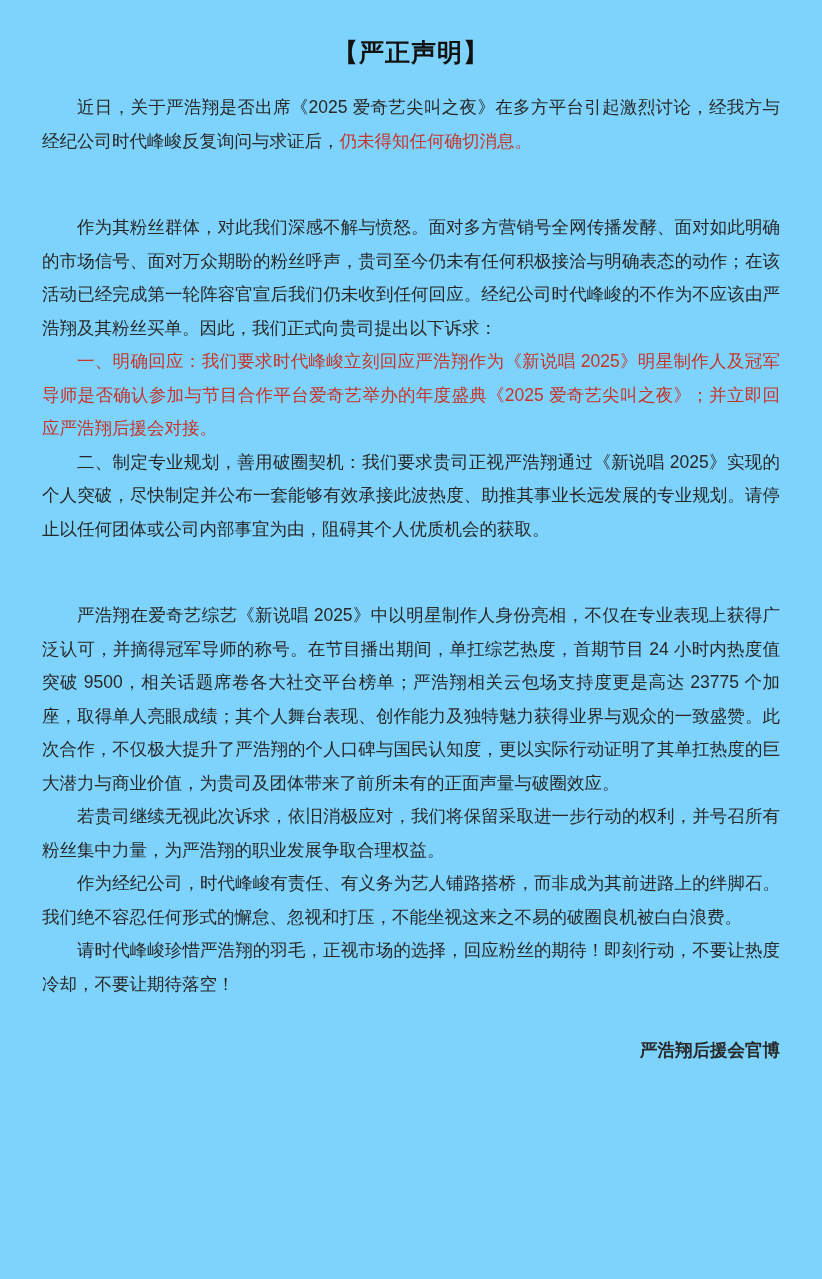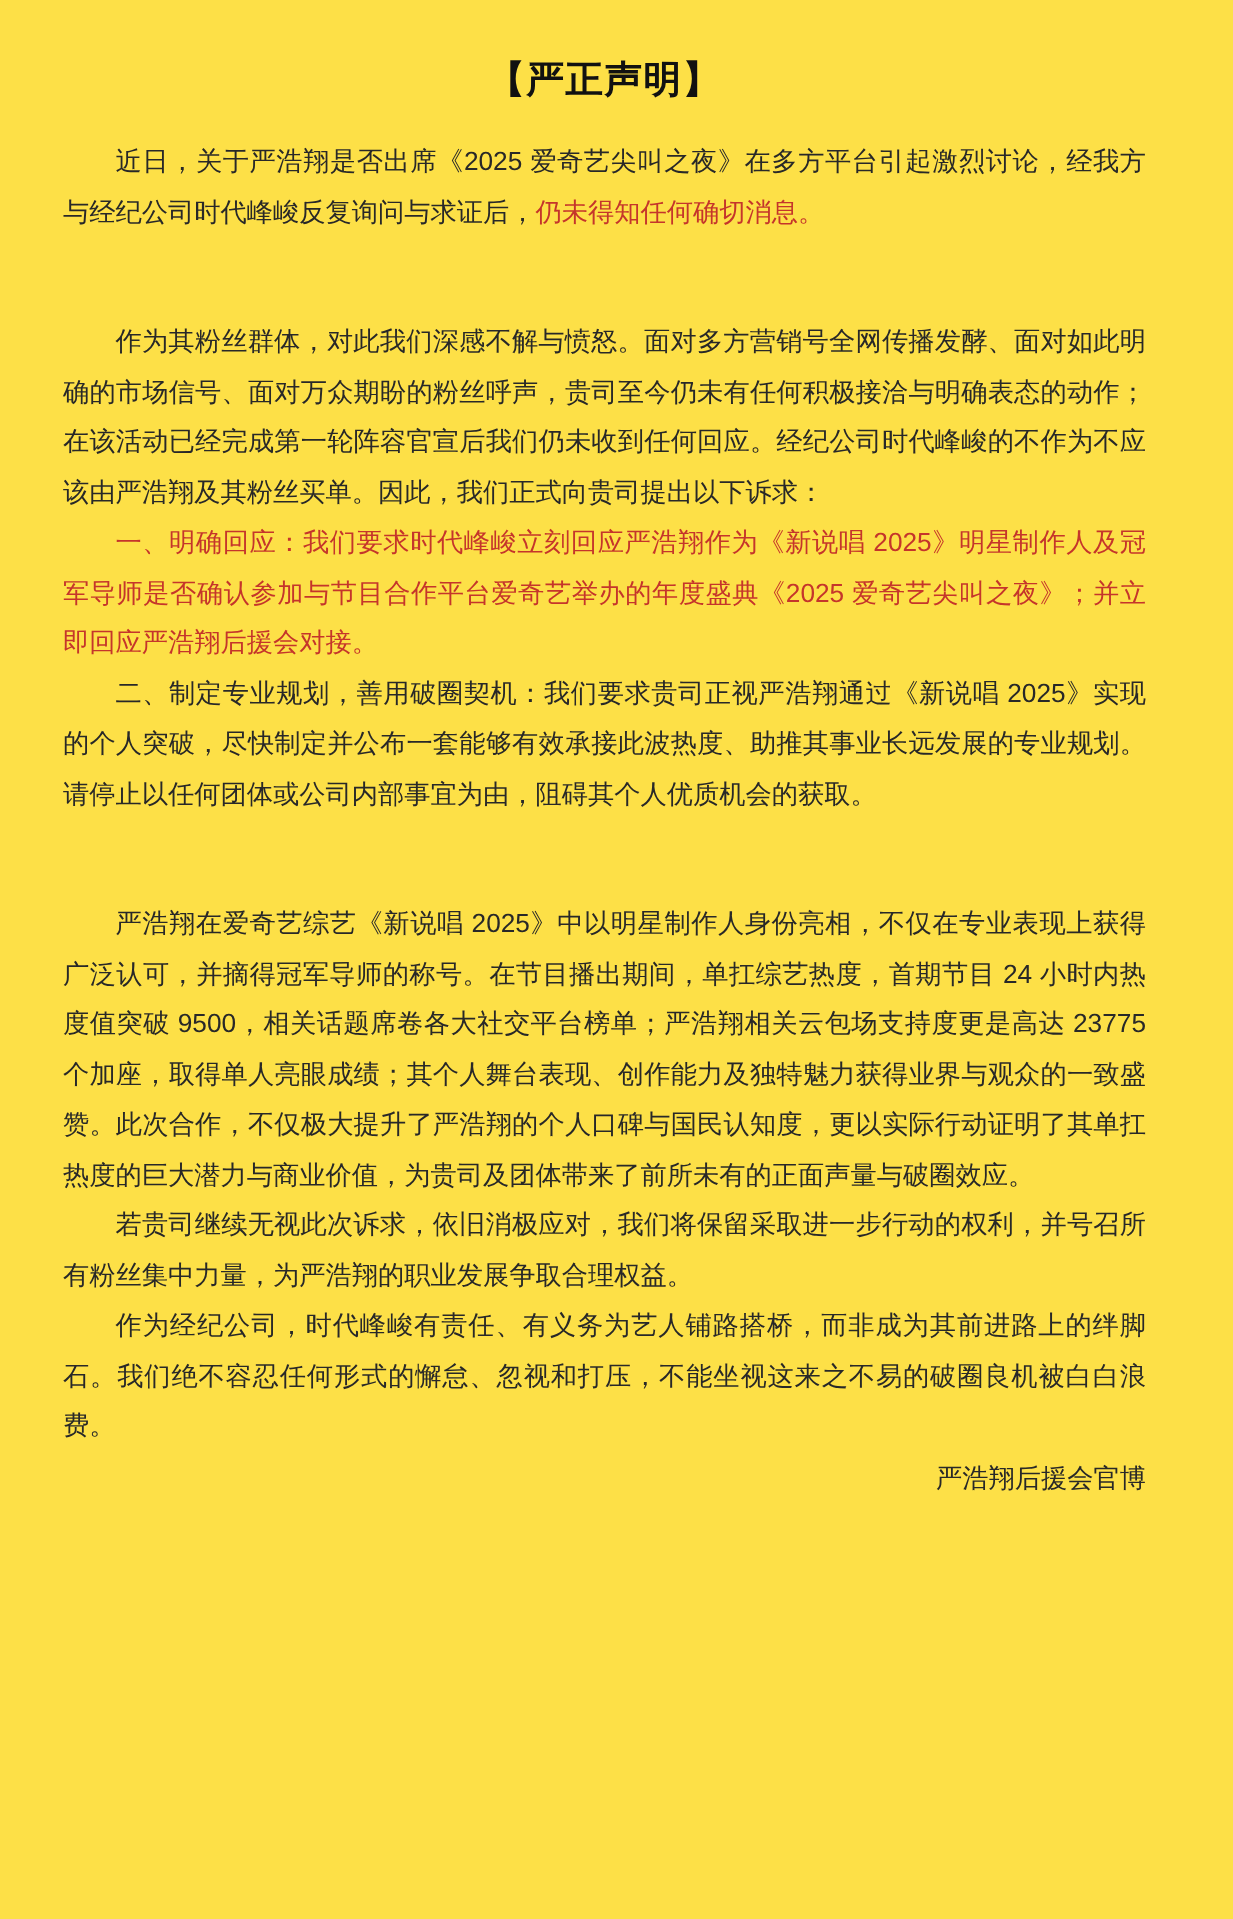--- a/index.html
+++ b/index.html
@@ -11,22 +11,22 @@
     height: 1279px;
     background: #fdfdfd;
     font-family: "Liberation Sans", "DejaVu Sans", sans-serif;
     color: #282828;
     overflow: hidden;
   }
   .doc {
     box-sizing: border-box;
     width: 822px;
     height: 1279px;
-    padding: 28px 58px 0 42px;
-    background: #fde047;
+    padding: 28px 42px 0 42px;
+    background: #7dd3fc;
   }
   .doc-title {
     text-align: center;
     font-size: 25px;
     font-weight: bold;
     color: #111111;
     margin: 8px 0 22px 0;
     letter-spacing: 1px;
   }
   .doc-body p {
@@ -38,41 +38,44 @@
     color: #282828;
   }
   .doc-body p.gap {
     margin-top: 53px;
   }
   .seg-red {
     color: #c5352b;
     font-weight: normal;
   }
   .signature {
+    margin-top: 32px;
     text-align: right;
     font-size: 17.5px;
     line-height: 35px;
     color: #282828;
+    font-weight: bold;
   }
   .signature div {
     white-space: nowrap;
   }
 </style>
 </head>
 <body>
 
 <div class="doc">
   <h1 class="doc-title">【严正声明】</h1>
 
   <div class="doc-body">
       <p><span>近日，关于严浩翔是否出席《2025 爱奇艺尖叫之夜》在多方平台引起激烈讨论，经我方与经纪公司时代峰峻反复询问与求证后，</span><span class="seg-red">仍未得知任何确切消息。</span></p>
       <p class="gap"><span>作为其粉丝群体，对此我们深感不解与愤怒。面对多方营销号全网传播发酵、面对如此明确的市场信号、面对万众期盼的粉丝呼声，贵司至今仍未有任何积极接洽与明确表态的动作；在该活动已经完成第一轮阵容官宣后我们仍未收到任何回应。经纪公司时代峰峻的不作为不应该由严浩翔及其粉丝买单。因此，我们正式向贵司提出以下诉求：</span></p>
       <p><span class="seg-red">一、明确回应：我们要求时代峰峻立刻回应严浩翔作为《新说唱 2025》明星制作人及冠军导师是否确认参加与节目合作平台爱奇艺举办的年度盛典《2025 爱奇艺尖叫之夜》；并立即回应严浩翔后援会对接。</span></p>
       <p><span>二、制定专业规划，善用破圈契机：我们要求贵司正视严浩翔通过《新说唱 2025》实现的个人突破，尽快制定并公布一套能够有效承接此波热度、助推其事业长远发展的专业规划。请停止以任何团体或公司内部事宜为由，阻碍其个人优质机会的获取。</span></p>
       <p class="gap"><span>严浩翔在爱奇艺综艺《新说唱 2025》中以明星制作人身份亮相，不仅在专业表现上获得广泛认可，并摘得冠军导师的称号。在节目播出期间，单扛综艺热度，首期节目 24 小时内热度值突破 9500，相关话题席卷各大社交平台榜单；严浩翔相关云包场支持度更是高达 23775 个加座，取得单人亮眼成绩；其个人舞台表现、创作能力及独特魅力获得业界与观众的一致盛赞。此次合作，不仅极大提升了严浩翔的个人口碑与国民认知度，更以实际行动证明了其单扛热度的巨大潜力与商业价值，为贵司及团体带来了前所未有的正面声量与破圈效应。</span></p>
       <p><span>若贵司继续无视此次诉求，依旧消极应对，我们将保留采取进一步行动的权利，并号召所有粉丝集中力量，为严浩翔的职业发展争取合理权益。</span></p>
       <p><span>作为经纪公司，时代峰峻有责任、有义务为艺人铺路搭桥，而非成为其前进路上的绊脚石。我们绝不容忍任何形式的懈怠、忽视和打压，不能坐视这来之不易的破圈良机被白白浪费。</span></p>
+      <p><span>请时代峰峻珍惜严浩翔的羽毛，正视市场的选择，回应粉丝的期待！即刻行动，不要让热度冷却，不要让期待落空！</span></p>
     </div>
 
   <div class="signature">
     <div>严浩翔后援会官博</div>
   </div>
 </div>
 
 </body></html>

